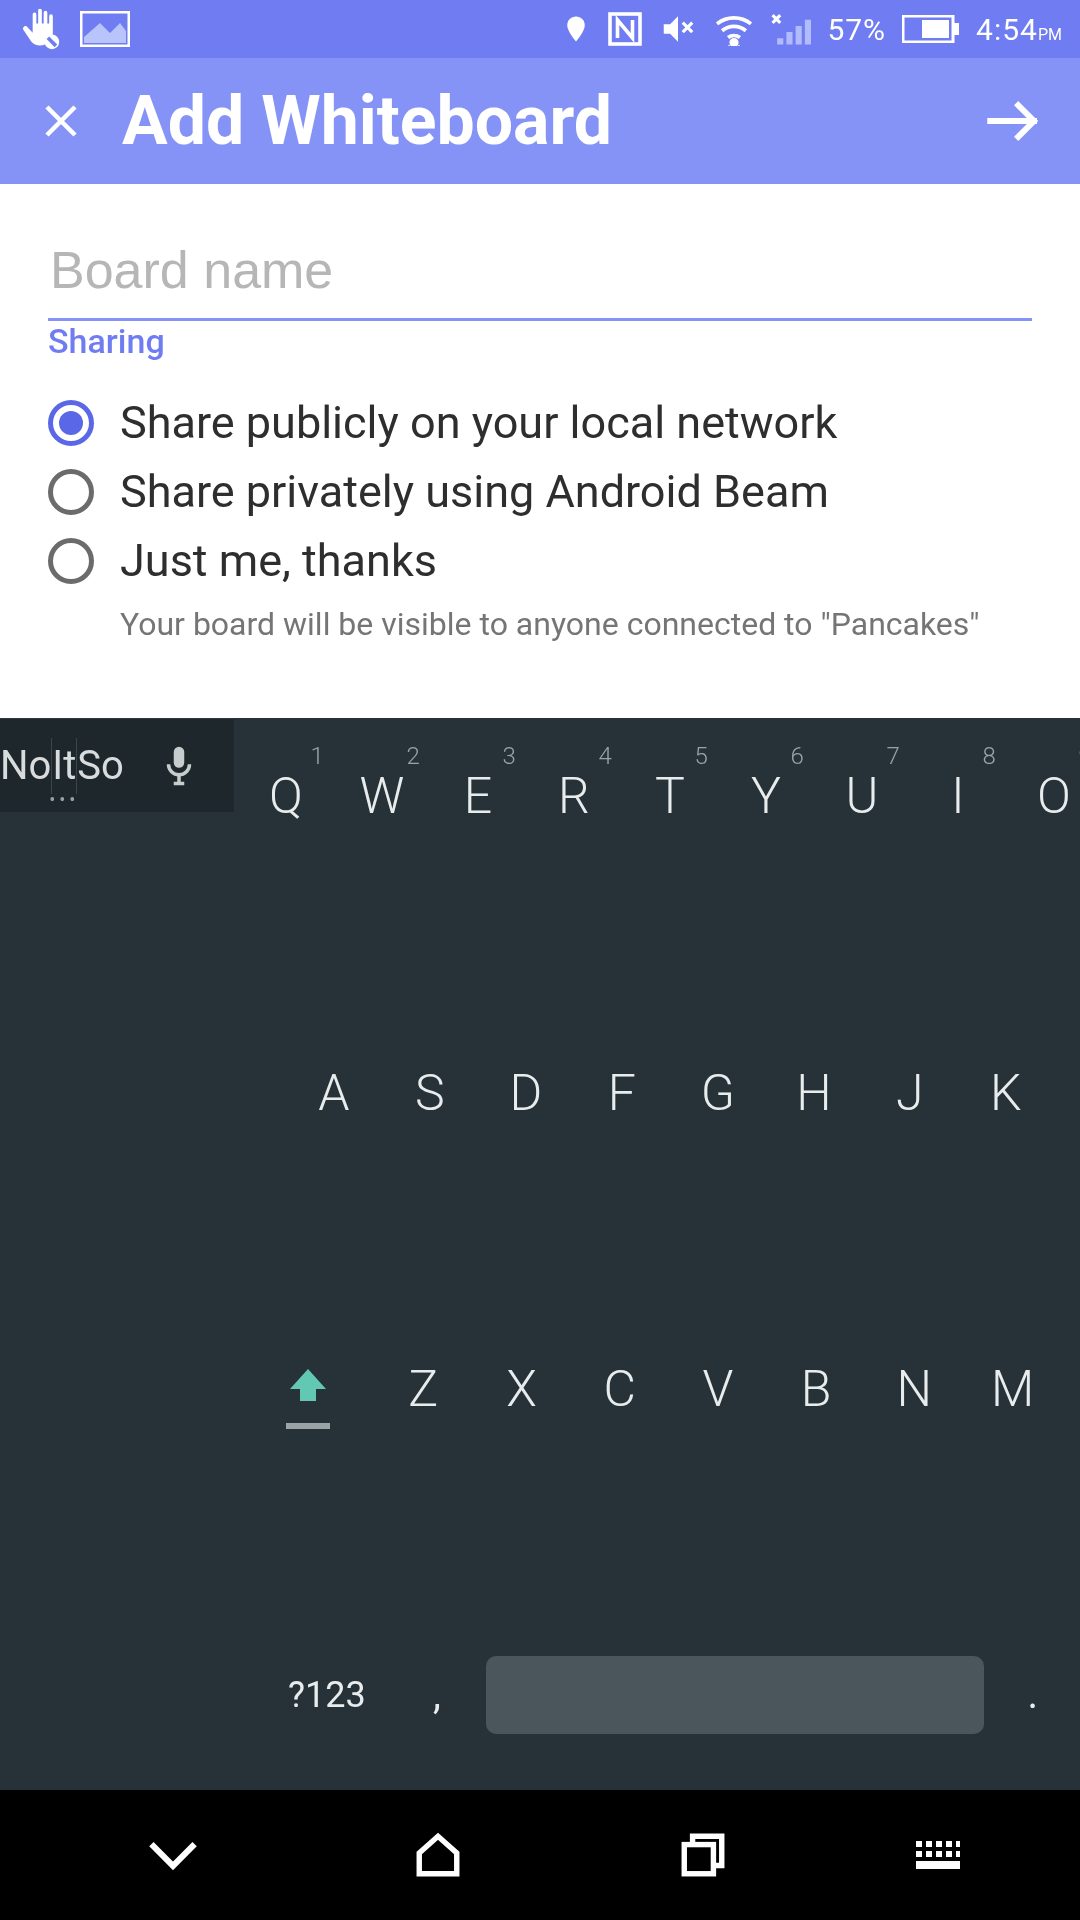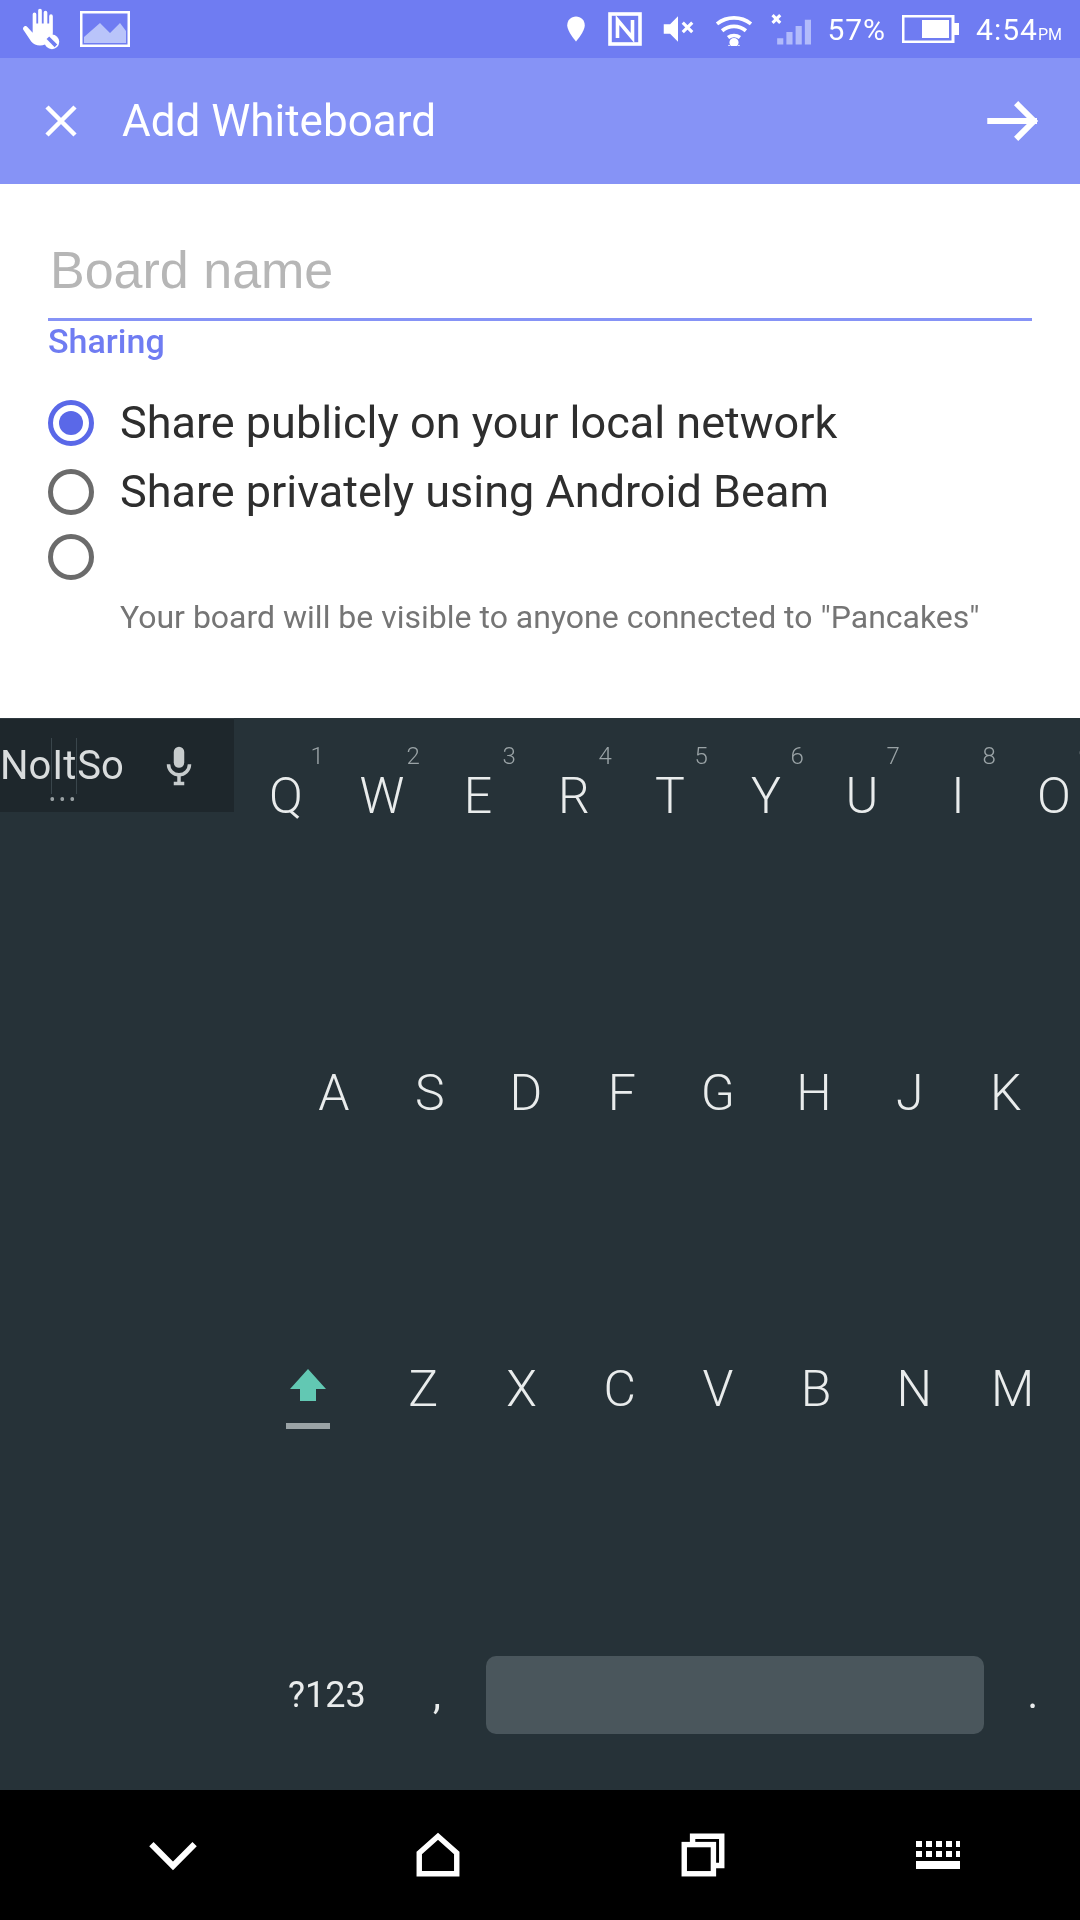--- a/index.html
+++ b/index.html
@@ -24,21 +24,21 @@
 
   .app-bar {
     height: 126px;
     background: #8693f6;
     display: flex;
     align-items: center;
     padding: 0 40px;
     gap: 40px;
     color: #fff;
   }
-  .app-bar-title { flex: 1; font-size: 44px; font-weight: 400; }
+  .app-bar-title { flex: 1; font-size: 68px; font-weight: 700; }
   .icon-btn { display: inline-flex; align-items: center; justify-content: center; cursor: pointer; }
 
   .content {
     background: #fff;
     padding: 46px 48px 20px 48px;
     height: 534px;
   }
   .input-wrap { }
   .text-input {
     width: 100%;
@@ -290,20 +290,21 @@
         <span class="radio-inner"></span>
       </span>
     <span class="radio-label">Share publicly on your local network</span>
   </div>
   <div class="radio-row">
     <span class="radio-outer"></span>
     <span class="radio-label">Share privately using Android Beam</span>
   </div>
   <div class="radio-row">
     <span class="radio-outer"></span>
+    <span class="radio-label">Just me, thanks</span>
   </div>
   <div class="helper-text">Your board will be visible to anyone connected to "Pancakes"</div>
 </div>
 
 <div class="keyboard">
   <div class="sugg-bar">
     <div class="sugg">No</div>
     <div class="sugg-div"></div>
     <div class="sugg center">It</div>
     <div class="sugg-div"></div>

